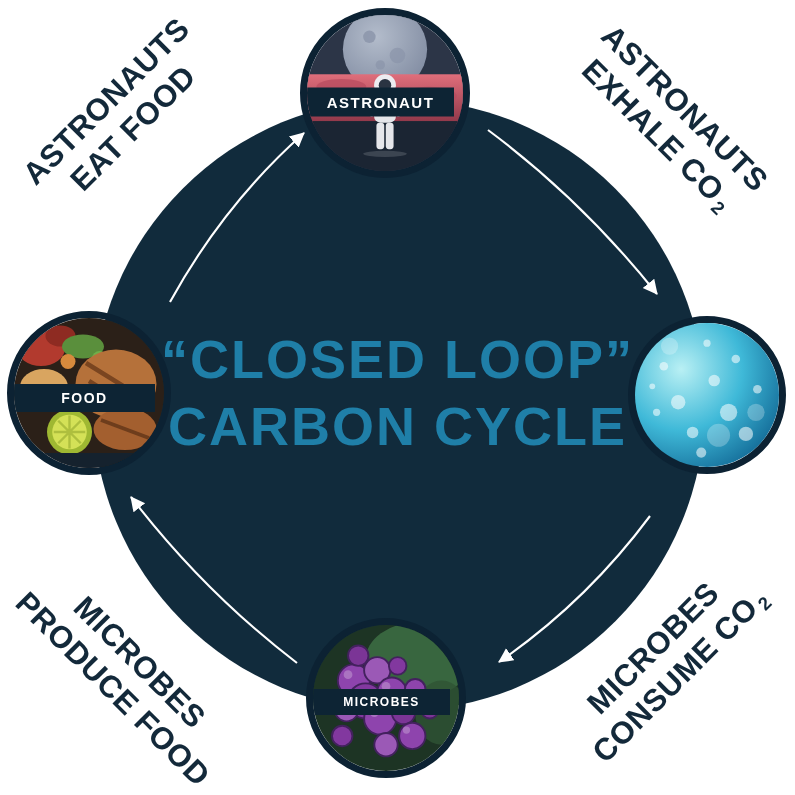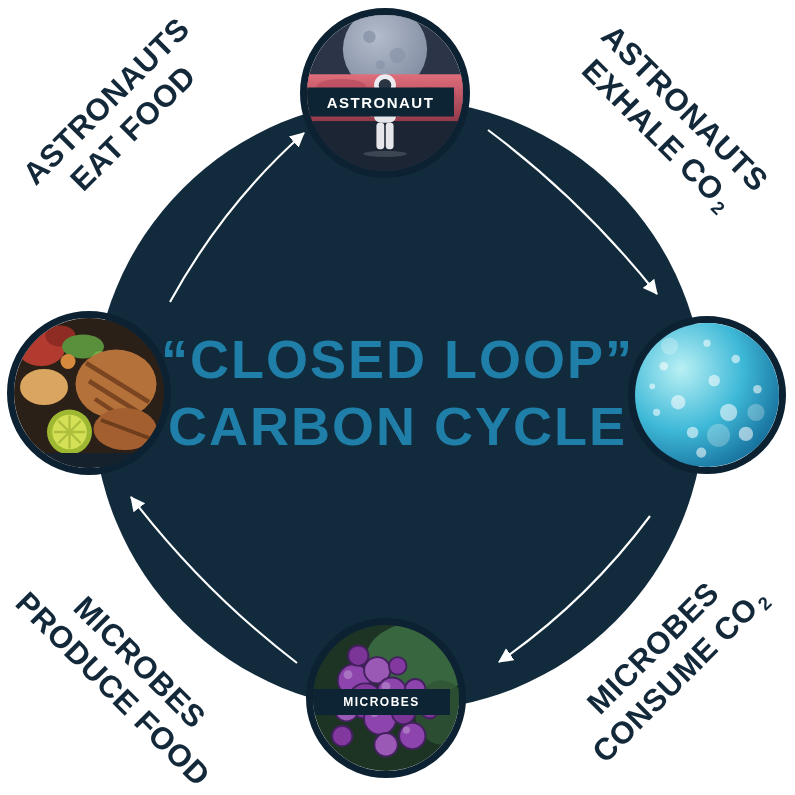--- a/index.html
+++ b/index.html
@@ -166,20 +166,21 @@
         <ellipse cx="74" cy="74" rx="21" ry="14" fill="#a35f2f"></ellipse>
         <path d="M58 68 L90 80" stroke="#6e3d1c" stroke-width="2.5" fill="none"></path>
       </g>
       <g>
         <circle cx="37" cy="76" r="15" fill="#9fb832"></circle>
         <circle cx="37" cy="76" r="11.5" fill="#d4e157"></circle>
         <path d="M37 65 V87 M26.5 76 H47.5 M29.5 68.5 L44.5 83.5 M44.5 68.5 L29.5 83.5" stroke="#aebf3e" stroke-width="1.6"></path>
       </g>
       <rect y="90" width="100" height="10" fill="#15222e"></rect>
     </svg>
+    <div class="node-label">FOOD</div>
   </div>
 
   <div class="node node-microbes">
     <svg class="art" viewBox="0 0 100 100">
       <rect width="100" height="100" fill="#1d3424"></rect>
       <ellipse cx="72" cy="24" rx="36" ry="26" fill="#3c6b42" opacity="0.9"></ellipse>
       <ellipse cx="88" cy="60" rx="18" ry="22" fill="#2f5435" opacity="0.8"></ellipse>
       <g stroke="#43215e" stroke-width="1.3">
         <circle cx="28" cy="38" r="11" fill="#8e44ad"></circle>
         <circle cx="44" cy="31" r="9" fill="#9b59b6"></circle>

